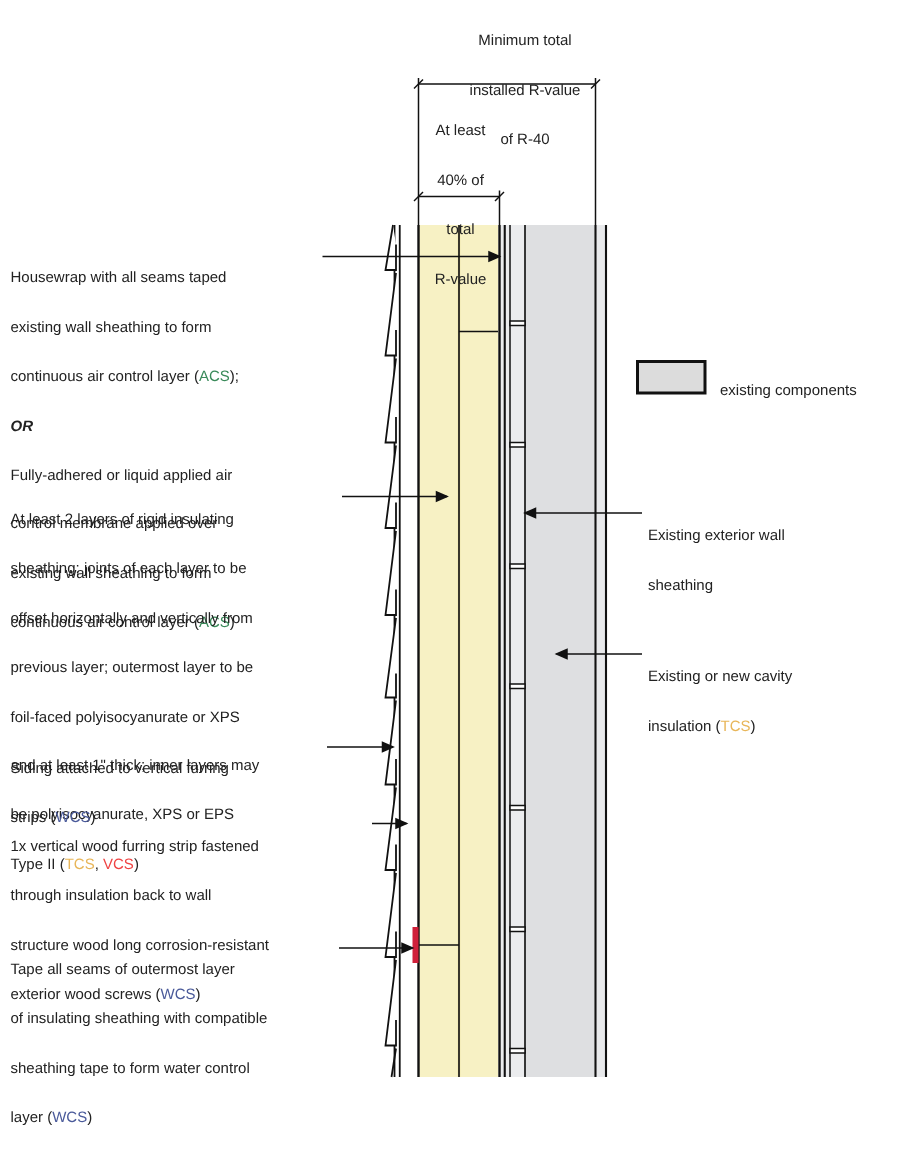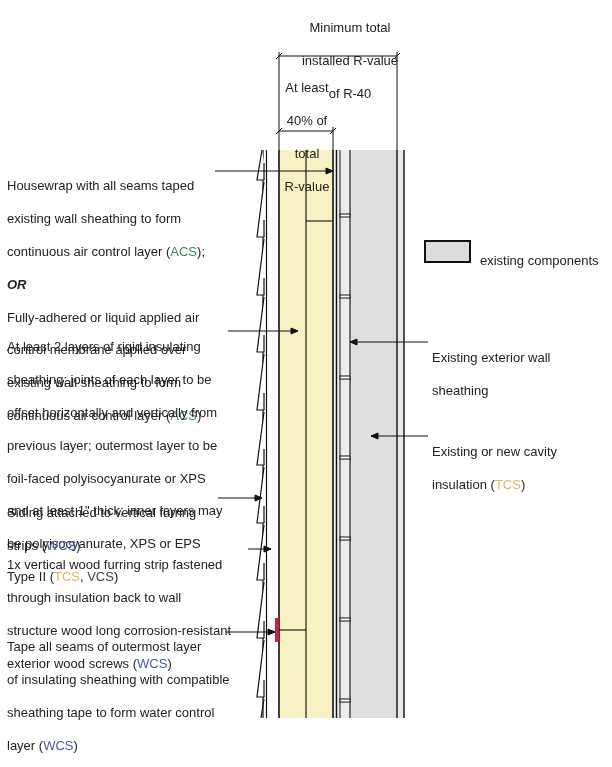--- a/index.html
+++ b/index.html
@@ -1,22 +1,22 @@
 <!DOCTYPE html>
 <html><head>
 <meta charset="utf-8">
 <style>
   html, body { margin:0; padding:0; background:#ffffff; }
   body { width:612px; height:767px; position:relative; overflow:hidden;
          font-family:"Liberation Sans", sans-serif; color:#222; }
-  .lbl { position:absolute; font-size:13px; line-height:16.4px; color:#222; white-space:pre-line; }
+  .lbl { position:absolute; font-size:10px; line-height:16.4px; color:#222; white-space:pre-line; }
   .c { text-align:center; }
   .acs { color:#3a8a5a; }
   .tcs { color:#e8b65a; }
-  .vcs { color:#404040;text-align:right; }
+  .vcs { color:#ef4444;text-align:right; }
   .wcs { color:#4a5a9a; }
   .or { font-weight:bold; font-style:italic; }
   svg { position:absolute; left:0; top:0; }
 </style>
 </head>
 <body>
 
 <svg width="612" height="767" viewBox="0 0 612 767">
 
   <rect x="279" y="150" width="53" height="568" fill="#f7f1c4"></rect>

